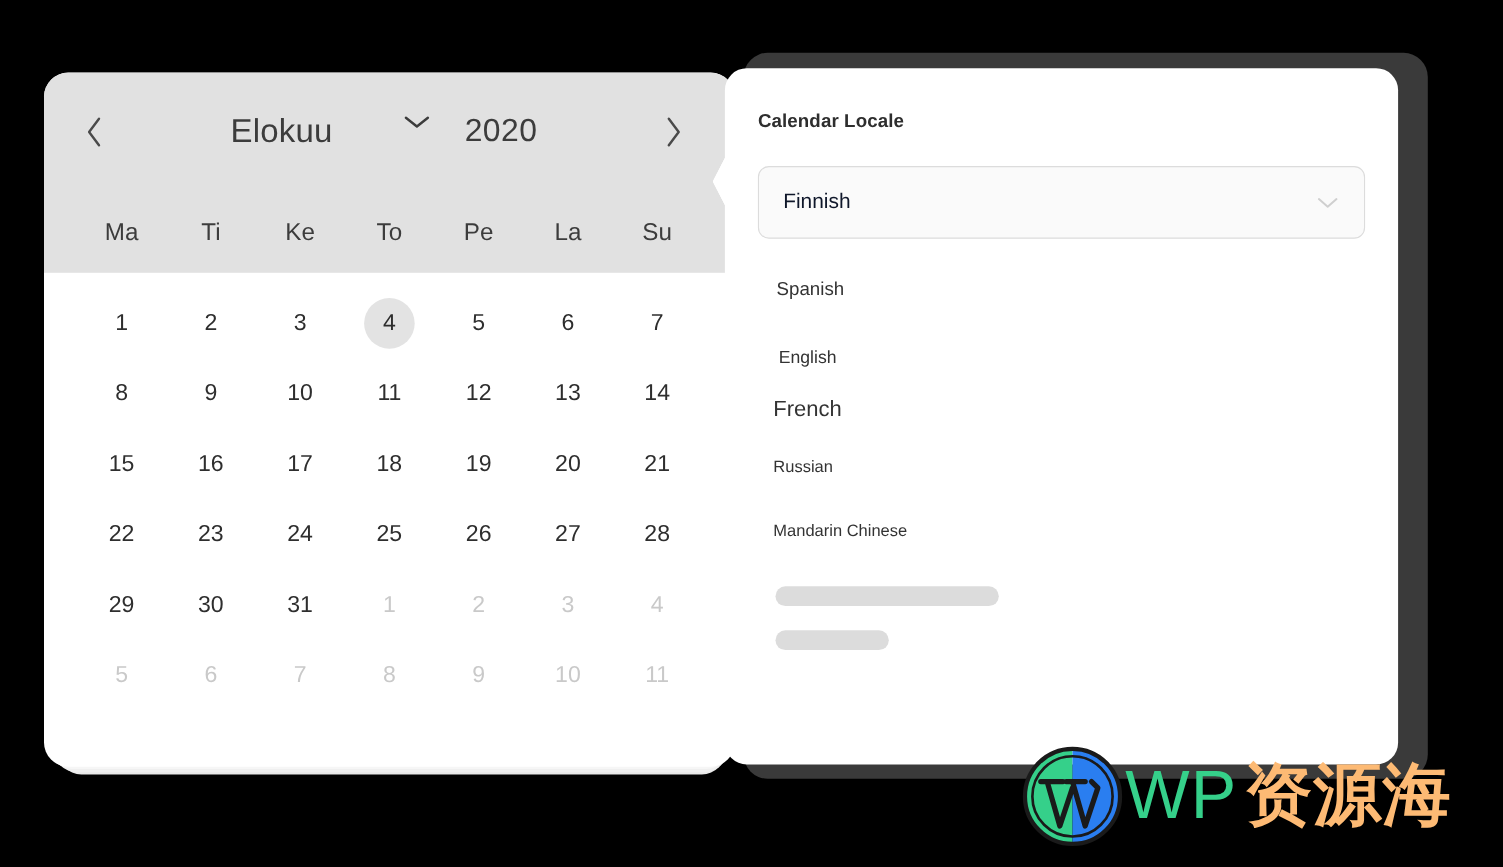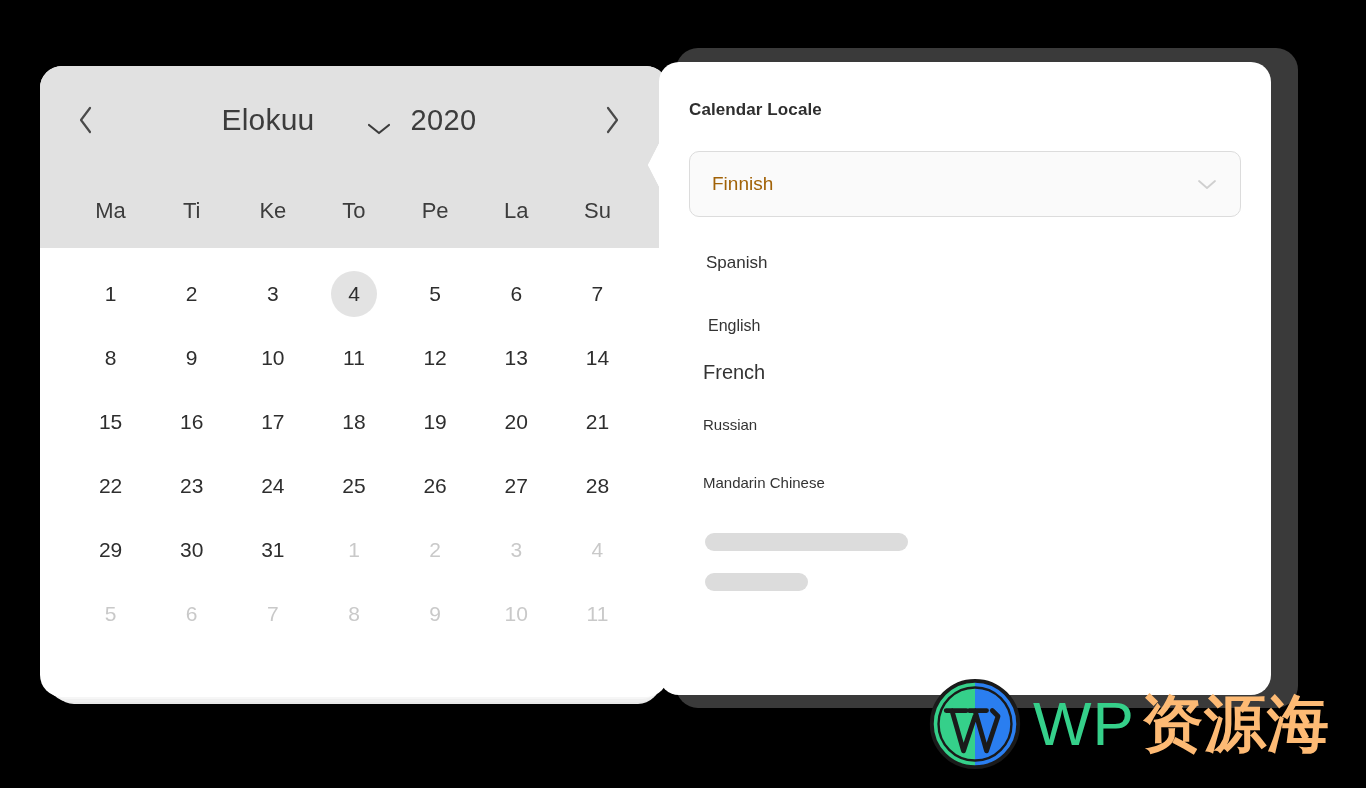--- a/index.html
+++ b/index.html
@@ -87,23 +87,23 @@
     line-height: 1;
     cursor: pointer;
     background: none;
     border: none;
     font-family: "Liberation Sans", sans-serif;
   }
 
   #month-year {
     flex: 1;
     display: flex;
-    align-items: flex-end;
+    align-items: flex-start;
     justify-content: center;
-    gap: 0px;
+    gap: 12px;
   }
 
   #month-label {
     font-size: 30px;
     color: #3c3c3c;
     font-weight: 400;
     letter-spacing: 0.2px;
   }
 
   #month-chevron {
@@ -199,21 +199,21 @@
     border-radius: 10px;
     display: flex;
     align-items: center;
     padding: 0 22px;
     cursor: pointer;
   }
 
   #locale-value {
     flex: 1;
     font-size: 19px;
-    color: #a16207;
+    color: #0f172a;
   }
 
   #locale-chevron { display: flex; align-items: center; color: #cfcfcf; }
 
   #locale-options { margin-top: 36px; }
 
   .locale-option {
     font-size: 16px;
     color: #333333;
     cursor: pointer;
@@ -236,21 +236,20 @@
   .sk-0 { width: 203px; margin-bottom: 22px; }
   .sk-1 { width: 103px; }
 
   
   #watermark {
     position: absolute;
     left: 927px;
     top: 676px;
     display: flex;
     align-items: center;
-    gap: 10px;
   }
 
   #wm-mark { width: 96px; height: 96px; display: block; }
 
   #wm-text {
     display: flex;
     align-items: baseline;
     font-size: 62px;
     letter-spacing: 1px;
     line-height: 1;

